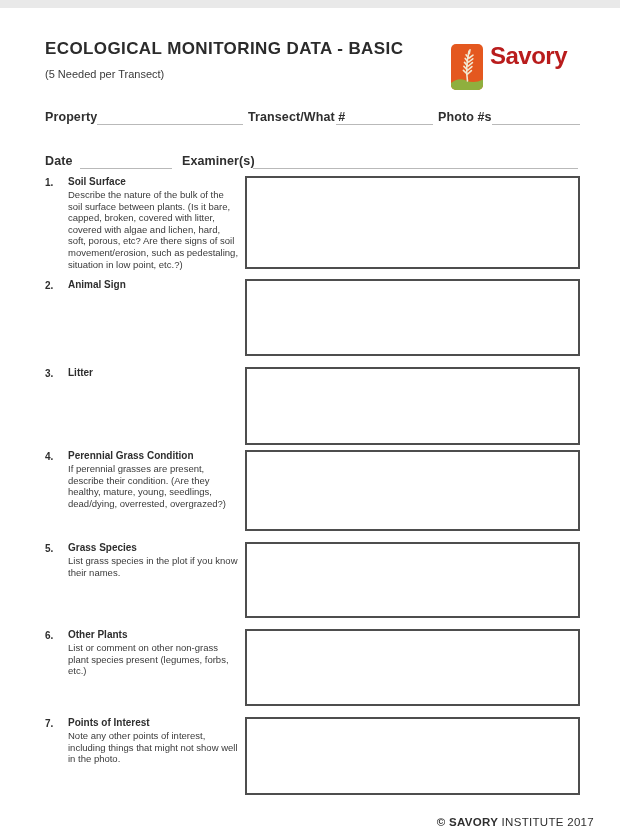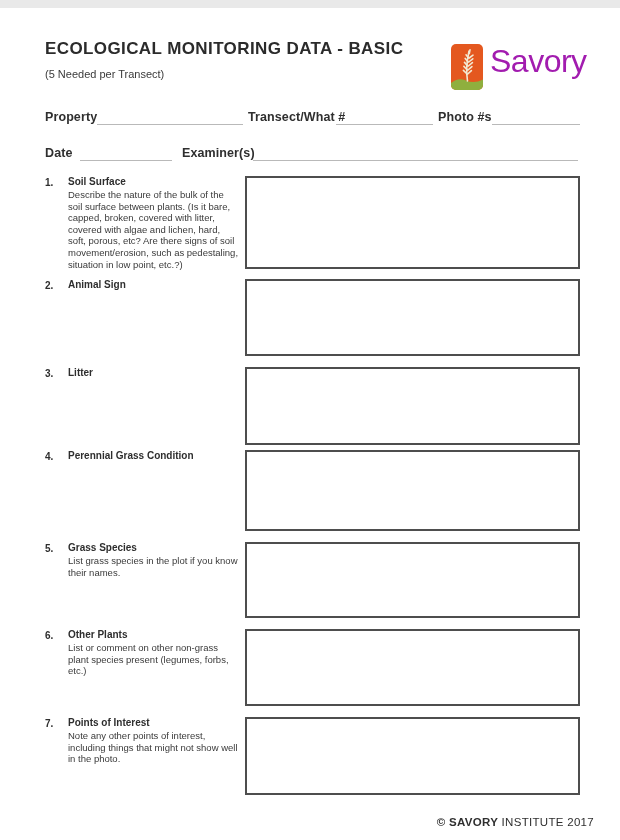--- a/index.html
+++ b/index.html
@@ -17,26 +17,26 @@
     font-size: 17px; font-weight: bold; letter-spacing: 0.4px; color: #2b2b2b;
   }
   .subtitle {
     position: absolute; left: 45px; top: 60px;
     font-size: 11px; color: #3a3a3a;
   }
   .logo { position: absolute; left: 451px; top: 36px; height: 48px; }
   .logo svg { position: absolute; left: 0; top: 0; }
   .wordmark {
     position: absolute; left: 39px; top: -2px;
-    font-size: 32px; font-weight: 400; letter-spacing: -0.5px; color: #a21caf;
+    font-size: 24px; font-weight: 700; letter-spacing: -0.5px; color: #b91c1c;
     line-height: 1.2;
   }
   .field-row { position: absolute; left: 0; width: 620px; height: 18px; }
   .row-head { top: 102px; }
-  .row-date { top: 138px; }
+  .row-date { top: 146px; }
   .f-label {
     position: absolute; top: 0;
     font-size: 12.5px; font-weight: bold; color: #2f2f2f; letter-spacing: 0.1px;
   }
   .f-line {
     position: absolute; top: 0; height: 14px;
     border-bottom: 1px solid #b9b9b9;
   }
   .lbl-property { left: 45px; }
   .line-property { left: 97px;  width: 146px; }
@@ -153,20 +153,21 @@
     <div class="item-text">
       <div class="item-title">Litter</div>
     </div>
     <div class="answer-box"></div>
   </div>
 
   <div class="item item-4">
     <div class="item-num">4.</div>
     <div class="item-text">
       <div class="item-title">Perennial Grass Condition</div>
+      <div class="item-desc">If perennial grasses are present, describe their condition. (Are they healthy, mature, young, seedlings, dead/dying, overrested, overgrazed?)</div>
     </div>
     <div class="answer-box"></div>
   </div>
 
   <div class="item item-5">
     <div class="item-num">5.</div>
     <div class="item-text">
       <div class="item-title">Grass Species</div>
       <div class="item-desc">List grass species in the plot if you know their names.</div>
     </div>

